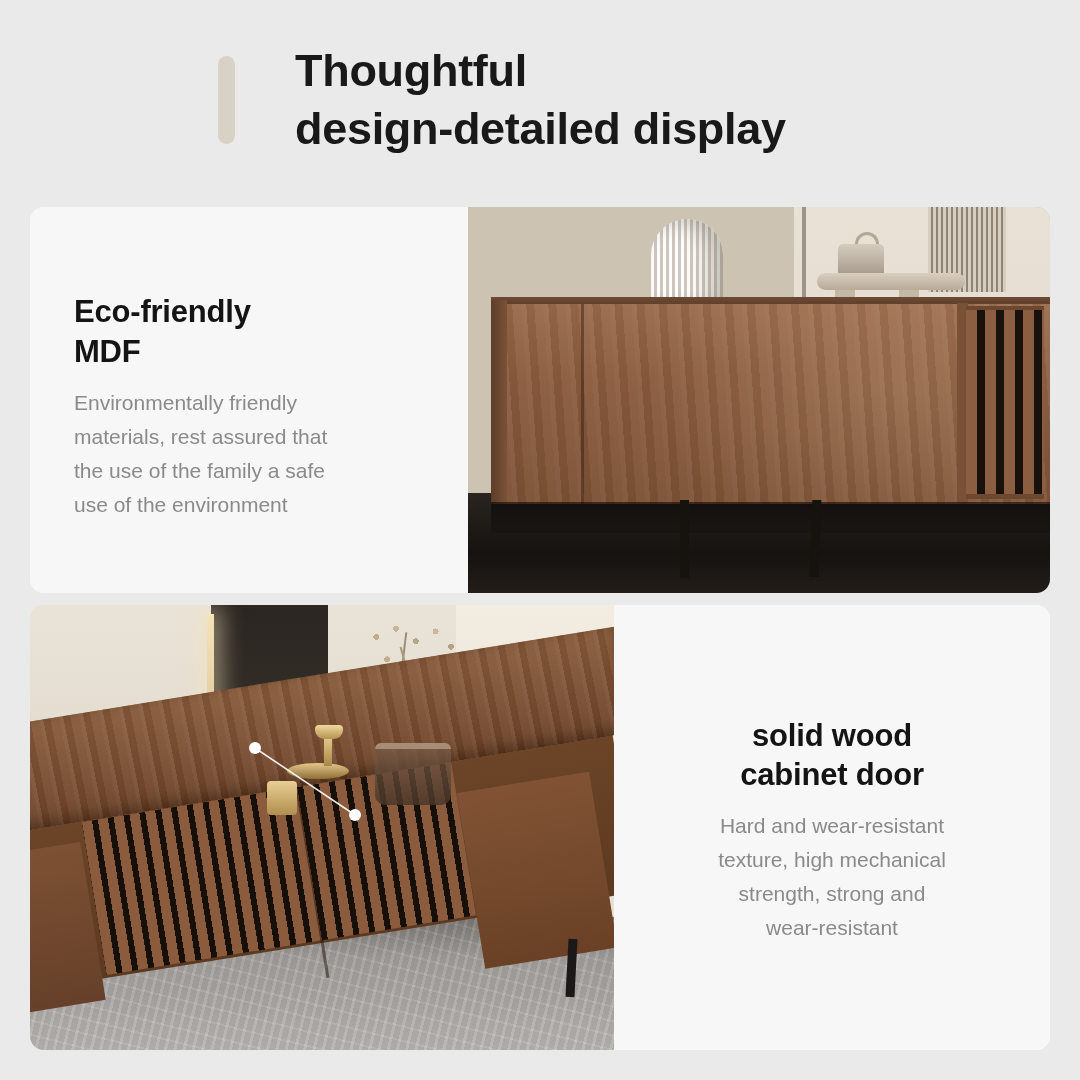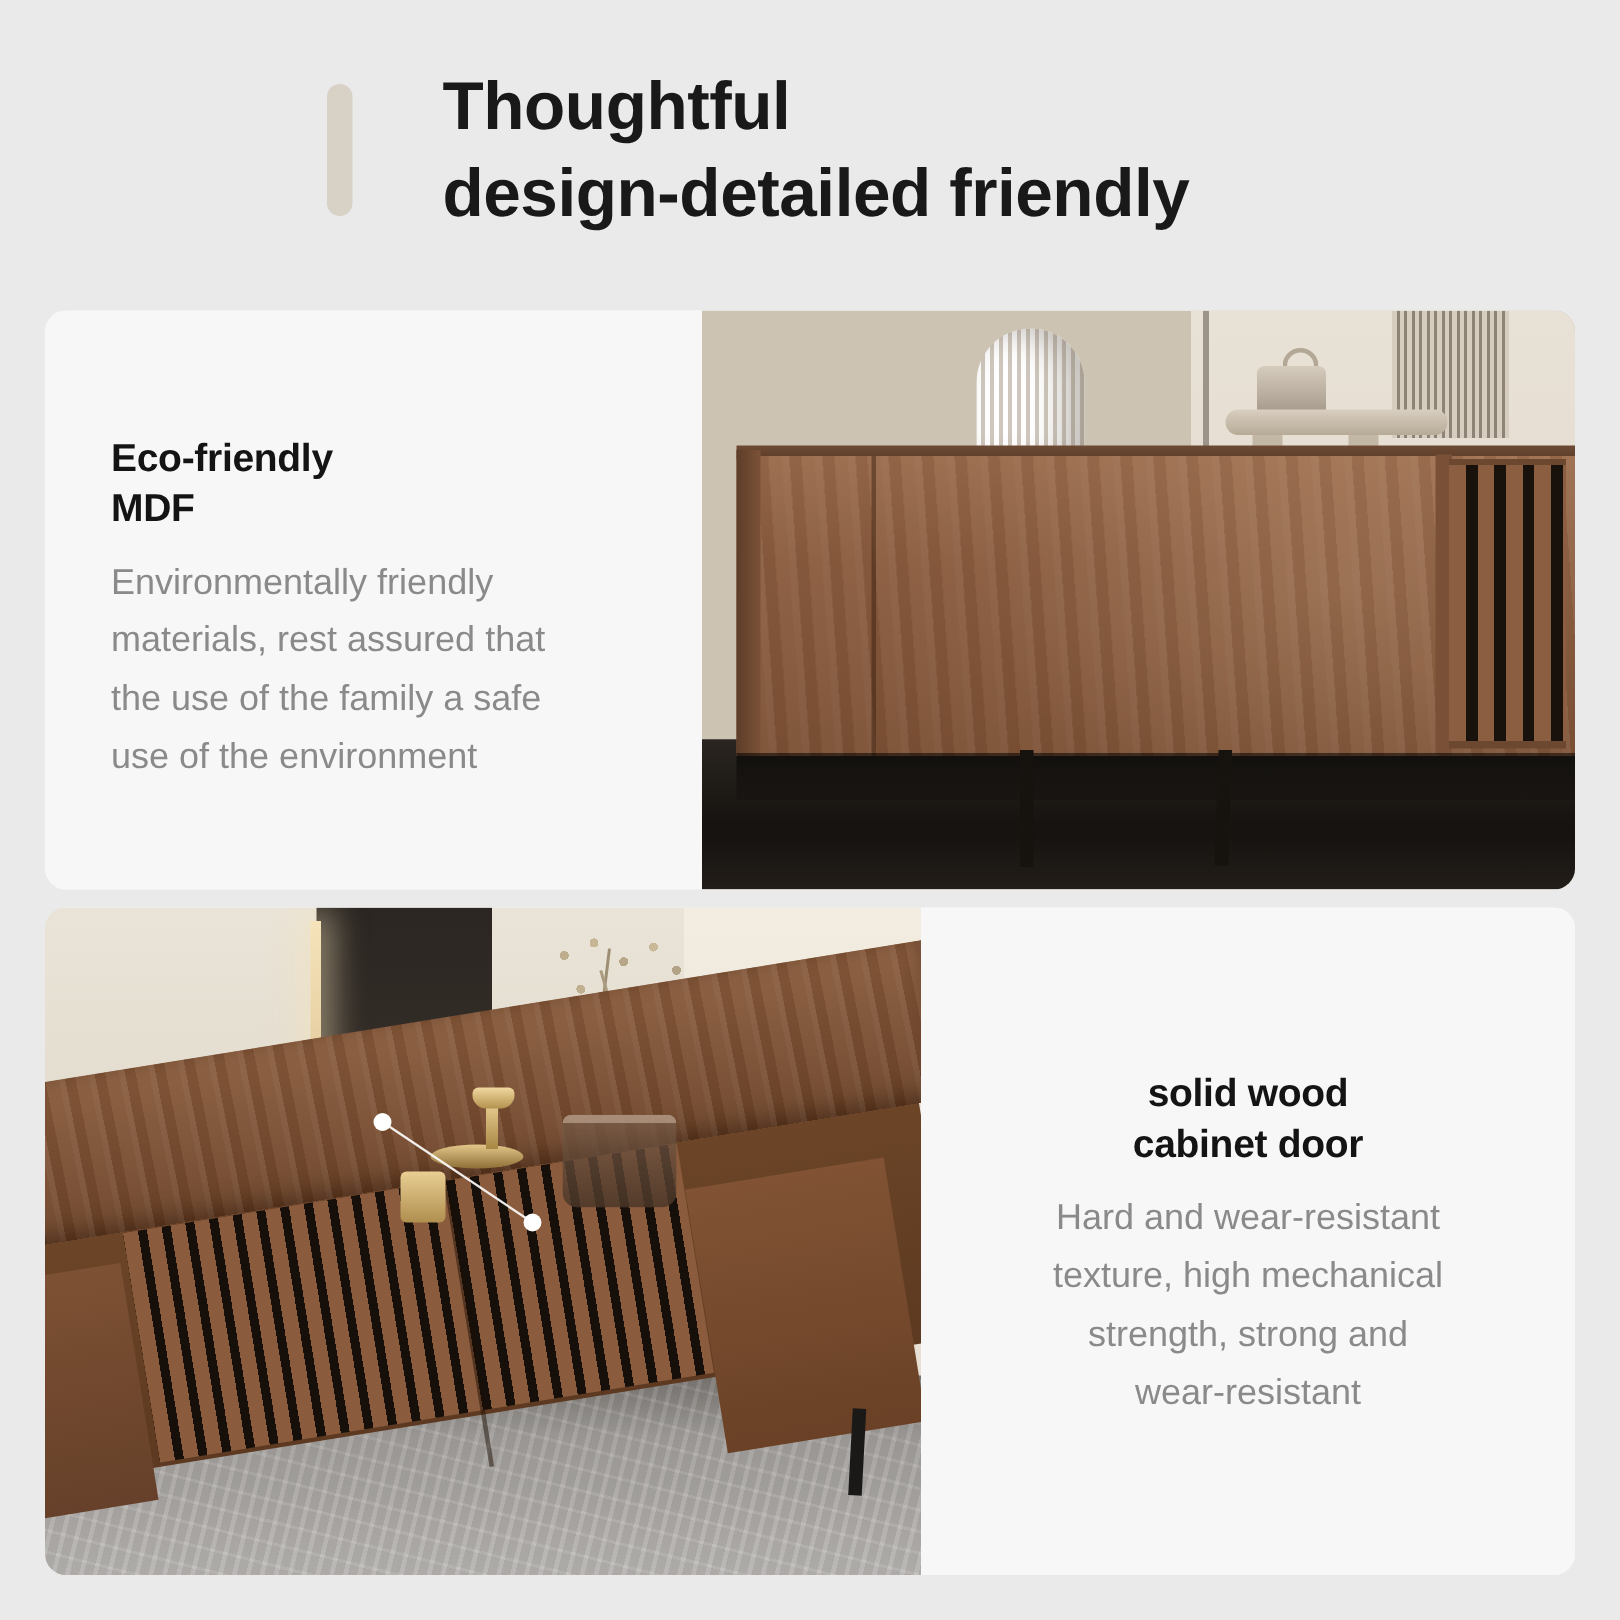--- a/index.html
+++ b/index.html
@@ -67,30 +67,30 @@
     padding: 0 44px;
     display: flex;
     flex-direction: column;
     justify-content: center;
     flex: 0 0 auto;
   }
   .card-1 .text-pane { width: 438px; padding-top: 14px; }
   .card-2 .text-pane { width: 436px; padding-top: 6px; }
 
   .card-title {
-    font-size: 26px;
+    font-size: 31px;
     font-weight: 700;
     line-height: 1.28;
     color: #141414;
     white-space: pre-line;
     letter-spacing: -0.2px;
   }
   .card-body {
     margin-top: 14px;
-    font-size: 24px;
+    font-size: 21px;
     line-height: 1.62;
     color: #8a8a8a;
     white-space: pre-line;
   }
 
   .img-pane {
     position: relative;
     flex: 1 1 auto;
     overflow: hidden;
   }
@@ -356,21 +356,21 @@
 </style>
 </head>
 <body>
 
 <div class="page">
 
   <div class="header">
     <div class="header-inner">
       <div class="accent-bar"></div>
       <h1 class="headline">Thoughtful
-design-detailed friendly</h1>
+design-detailed display</h1>
     </div>
   </div>
 
   <div class="card card-1">
     <div class="card-inner">
 
       <div class="text-pane">
         <h2 class="card-title">Eco-friendly
 MDF</h2>
         <p class="card-body">Environmentally friendly

